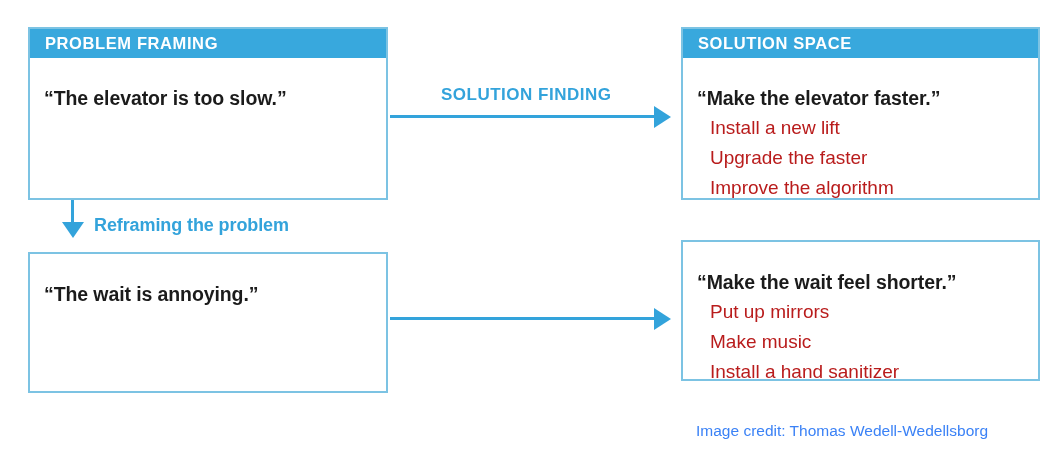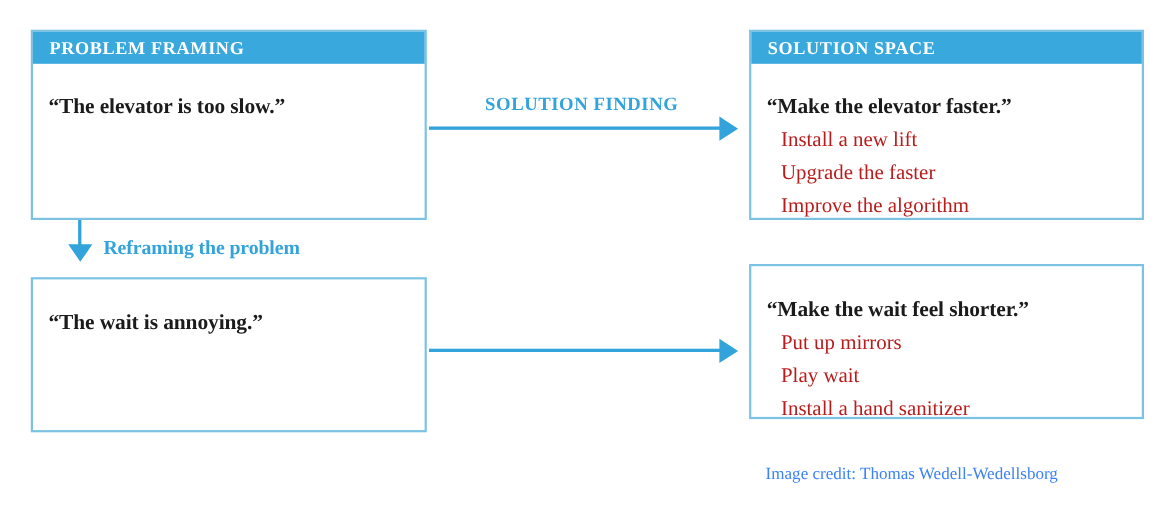--- a/index.html
+++ b/index.html
@@ -15,21 +15,20 @@
     overflow: hidden;
     -webkit-font-smoothing: antialiased;
   }
 
   .stage {
     position: absolute;
     left: 0;
     top: 0;
     width: 1064px;
     height: 373px;
-    font-family: Liberation Serif, serif;
   }
 
   
   .box {
     position: absolute;
     box-sizing: border-box;
     border: 2px solid #7cc3e3;
     background: #ffffff;
   }
 
@@ -180,21 +179,21 @@
     <div class="box-body">
       <div class="quote">“The wait is annoying.”</div>
     </div>
   </div>
 
   <div class="box" id="box-reframed-solutions">
     <div class="box-body">
       <div class="quote">“Make the wait feel shorter.”</div>
       <ul class="sol-list">
         <li>Put up mirrors</li>
-        <li>Play wait</li>
+        <li>Make music</li>
         <li>Install a hand sanitizer</li>
       </ul>
     </div>
   </div>
 
   <div class="arrow-h" id="arrow-solution-finding">
     <span class="head"></span>
   </div>
   <div class="arrow-label" id="label-solution-finding">SOLUTION FINDING</div>
 

